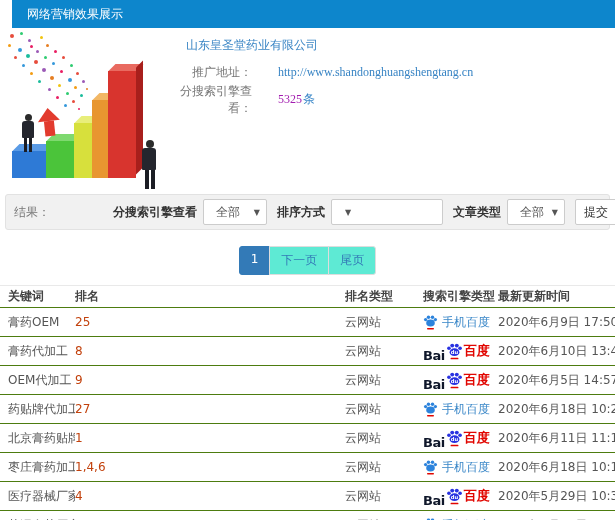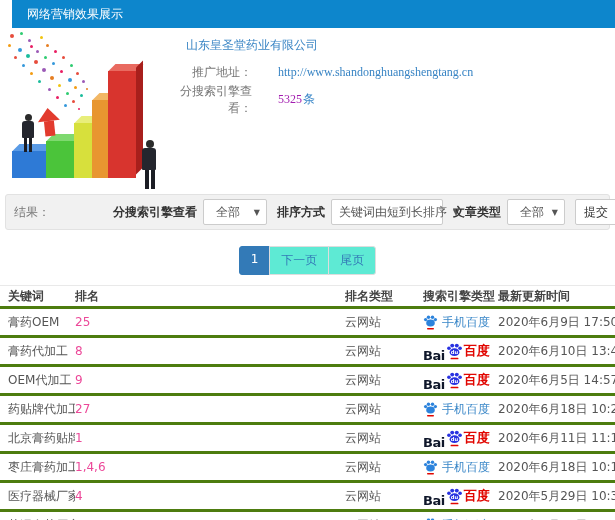--- a/index.html
+++ b/index.html
@@ -60,26 +60,26 @@
   .pager { display:flex; justify-content:center; margin-top:16px; }
   .page { border:1px solid #ddd; background:#5eead4; color:#337ab7; padding:5px 11px;
     margin-left:-1px; cursor:pointer; font-size:12px; }
   .page:first-child { border-radius:3px 0 0 3px; margin-left:0; }
   .page:last-child { border-radius:0 3px 3px 0; }
   .page.active { background:#337ab7; border-color:#337ab7; color:#fff; }
 
   
   table { width:100%; border-collapse:collapse; table-layout:fixed; margin-top:10px;
     border-top:1px solid #e9e9e9; }
-  th, td { border-bottom:3px solid #4d7c0f; text-align:left; font-size:12px;
+  th, td { border-bottom:1px solid #4d7c0f; text-align:left; font-size:12px;
     overflow:hidden; white-space:nowrap; }
   th { height:22px; color:#444; font-weight:bold; }
   td { height:29px; color:#555; }
   .c1 { padding-left:8px; }
-  td.rank { color:#ec4899; }
+  td.rank { color:#c2410c; }
   .eng-mob { color:#3a87c8; display:flex; align-items:center; }
   .eng-mob svg { margin-right:4px; flex:none; }
   .eng-pc { display:flex; align-items:center; font-weight:bold; font-size:13px; }
   .eng-pc .bai { color:#0f172a; letter-spacing:-0.5px;margin-top:9px; }
   .eng-pc .bdu { color:#e10601; }
   .eng-pc svg { margin:0 1px; flex:none; }
 </style>
 </head>
 <body>
 
@@ -194,21 +194,20 @@
 <div class="filterbar">
   <span class="result-label">结果：</span>
   <div class="filter-group">
     <span class="f-label">分搜索引擎查看</span>
     <div class="selectbox sel-engine">
       <span>全部</span>
       <span class="caret">▼</span>
     </div>
     <span class="f-label">排序方式</span>
     <div class="selectbox sel-sort">
-      <span>关键词由短到长排序</span>
       <span class="caret">▼</span>
     </div>
     <span class="f-label">文章类型</span>
     <div class="selectbox sel-article">
       <span>全部</span>
       <span class="caret">▼</span>
     </div>
     <button class="submit-btn">提交</button>
   </div>
 </div>

